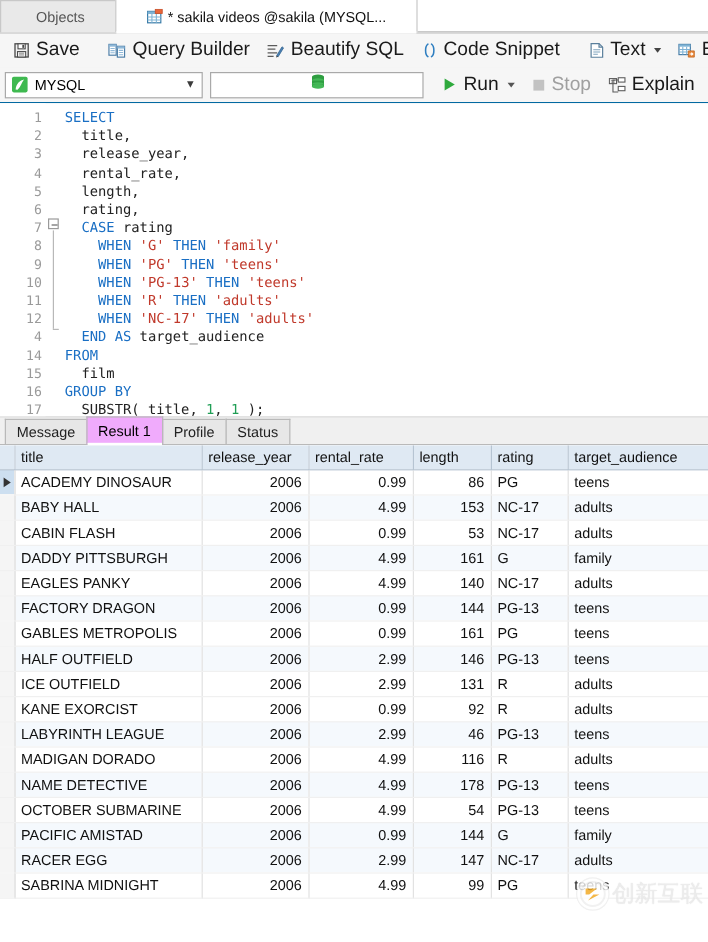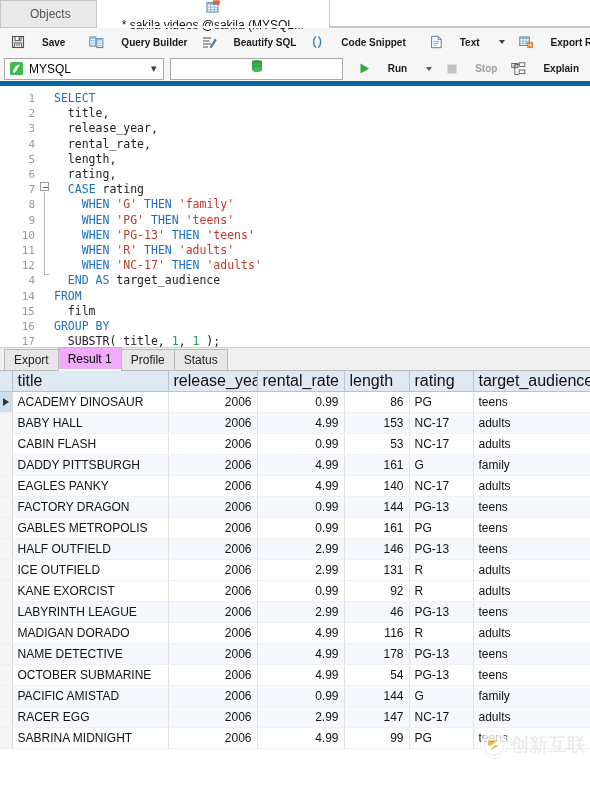--- a/index.html
+++ b/index.html
@@ -36,58 +36,56 @@
     border: 1px solid #c8c8c8;
     border-bottom: none;
     margin-right: -1px;
     position: relative; z-index: 1;
   }
   .wtab.active {
     background: #ffffff;
     color: #111;
     z-index: 3;
     height: 28px;
-    flex-direction: column;
   }
   .wtab.active:after{
     content:""; position:absolute; left:0; right:0; bottom:-1px; height:2px; background:#fff;
   }
   .tab-filler{ flex:1; height:27px; background:#ffffff; border-bottom:1px solid #c8c8c8; }
 
   
   .toolbar {
     height: 28px;
     display: flex; align-items: center;
     background: #f6f6f6;
     padding: 0 4px;
     gap: 0px;
   }
   .toolbar.row1 { border-bottom: 0px; }
   .tb-item {
-    display: flex; align-items: center; gap: 17px;
+    display: flex; align-items: center; gap: 5px;
     height: 22px; padding: 0 6px;
-    font-size: 10px; color: #1a1a1a;
+    font-size: 16px; color: #1a1a1a;
     white-space: nowrap;
     border: 1px solid transparent;
     border-radius: 2px;
-    font-weight: bold;
   }
   .tb-item.disabled { color: #a0a0a0; }
   .tb-sep { width: 1px; height: 18px; background: #d0d0d0; margin: 0 5px; }
   .caret-sm {
     width: 0; height: 0;
     border-left: 3.5px solid transparent;
     border-right: 3.5px solid transparent;
     border-top: 4px solid #444;
     margin-left: 2px;
   }
   .caret-sm.dim { border-top-color:#555; }
 
   
-  .toolbar.row2 { height: 30px; gap: 0; border-bottom: 5px solid #0369a1; }
+  .toolbar.row2 { height: 30px; gap: 0; border-bottom: 1px solid #0369a1; }
   .combo {
     height: 22px;
     background: #ffffff;
     border: 1px solid #a9a9a9;
     display: flex; align-items: center;
     padding: 0 2px 0 4px;
     gap: 5px;
     font-size: 12px;
   }
   .combo .cb-label{ flex:1; overflow:hidden; white-space:nowrap; }
@@ -193,21 +191,21 @@
   }
   table.grid th {
     background: #dfe9f3;
     font-weight: normal;
     text-align: left;
     height: 20px;
     padding: 0 5px;
     border-right: 1px solid #b6c4d2;
     border-bottom: 1px solid #b6c4d2;
     color: #111;
-    font-size: 16px;
+    font-size: 12px;
     white-space: nowrap;
     overflow: hidden;
   }
   table.grid th.rowhead { width: 12px; padding: 0; background:#dfe9f3; }
   table.grid td {
     height: 21px;
     padding: 0 5px;
     border-right: 1px solid #e2e2e2;
     border-bottom: 1px solid #f0f0f0;
     white-space: nowrap;
@@ -477,21 +475,21 @@
       </div>
     <div class="foldcol">
       <div class="fold-box"></div>
       <div class="fold-line"></div>
     </div>
     <div class="code"><div><span class="k">SELECT</span></div><div><span class="id">  title,</span></div><div><span class="id">  release_year,</span></div><div><span class="id">  rental_rate,</span></div><div><span class="id">  length,</span></div><div><span class="id">  rating,</span></div><div><span class="id">  </span><span class="k">CASE</span><span class="id"> rating</span></div><div><span class="id">    </span><span class="k">WHEN</span><span class="id"> </span><span class="s">'G'</span><span class="id"> </span><span class="k">THEN</span><span class="id"> </span><span class="s">'family'</span></div><div><span class="id">    </span><span class="k">WHEN</span><span class="id"> </span><span class="s">'PG'</span><span class="id"> </span><span class="k">THEN</span><span class="id"> </span><span class="s">'teens'</span></div><div><span class="id">    </span><span class="k">WHEN</span><span class="id"> </span><span class="s">'PG-13'</span><span class="id"> </span><span class="k">THEN</span><span class="id"> </span><span class="s">'teens'</span></div><div><span class="id">    </span><span class="k">WHEN</span><span class="id"> </span><span class="s">'R'</span><span class="id"> </span><span class="k">THEN</span><span class="id"> </span><span class="s">'adults'</span></div><div><span class="id">    </span><span class="k">WHEN</span><span class="id"> </span><span class="s">'NC-17'</span><span class="id"> </span><span class="k">THEN</span><span class="id"> </span><span class="s">'adults'</span></div><div><span class="id">  </span><span class="k">END AS</span><span class="id"> target_audience</span></div><div><span class="k">FROM</span></div><div><span class="id">  film</span></div><div><span class="k">GROUP BY</span></div><div><span class="id">  SUBSTR( title, </span><span class="n">1</span><span class="id">, </span><span class="n">1</span><span class="id"> );</span></div></div>
   </div>
 
   <div class="restabs">
       <div class="rtab">
-        <span>Export</span>
+        <span>Message</span>
       </div>
       <div class="rtab active">
         <span>Result 1</span>
       </div>
       <div class="rtab">
         <span>Profile</span>
       </div>
       <div class="rtab">
         <span>Status</span>
       </div>

